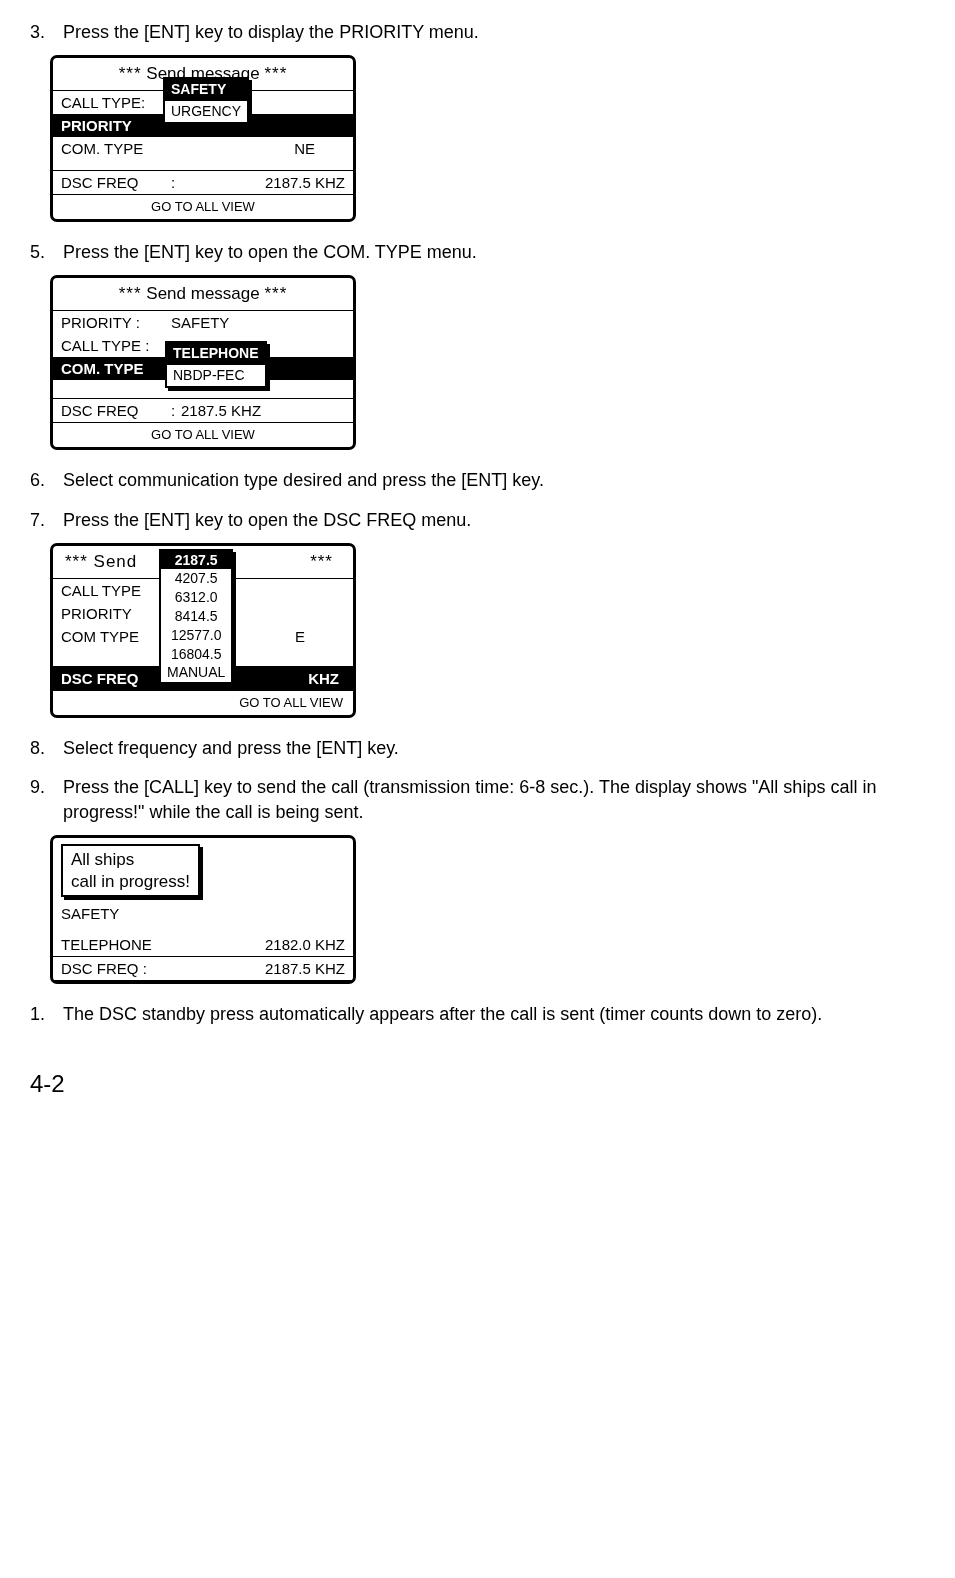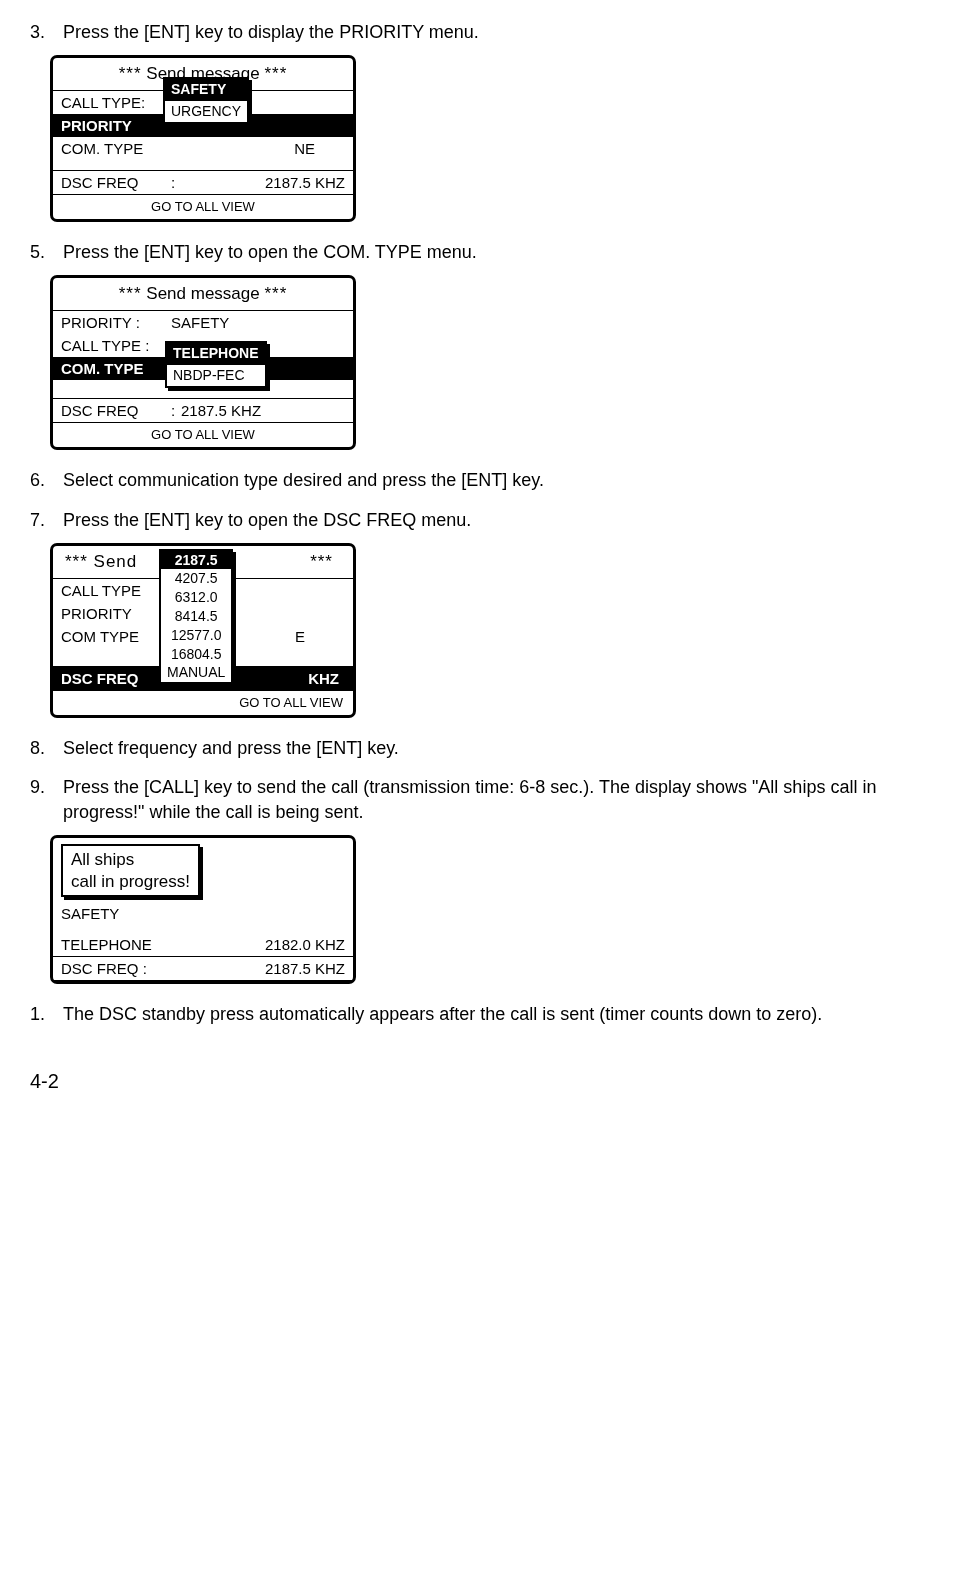--- a/index.html
+++ b/index.html
@@ -47,21 +47,21 @@
     background: #fff;
     border: 2px solid #000;
     box-shadow: 3px 3px 0 #000;
     font-size: 14px;
     z-index: 5;
   }
   .popup .opt { padding: 1px 6px; }
   .popup .opt.sel { background: #000; color: #fff; font-weight: bold; }
 
   .lcd4 { width: 300px; }
-  .page-num { font-size: 20px; margin-top: 40px; }
+  .page-num { font-size: 24px; margin-top: 40px; }
 </style>
 </head>
 <body>
 
 <ol class="steps">
 
 <li>
   <span class="step-num">3.</span>
   <span class="step-text">Press the [ENT] key to display the PRIORITY menu.</span>
 

